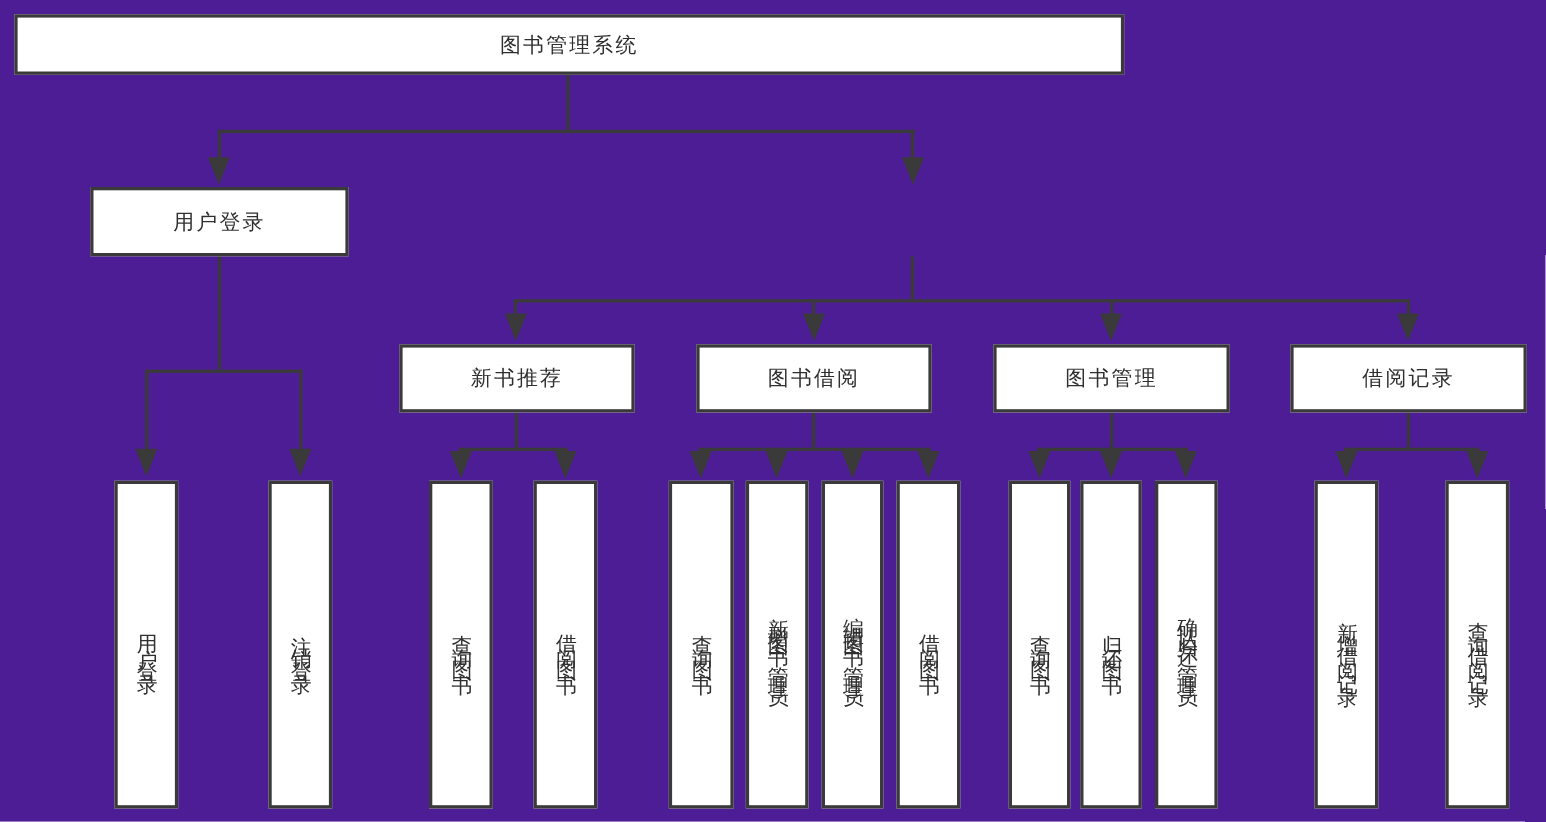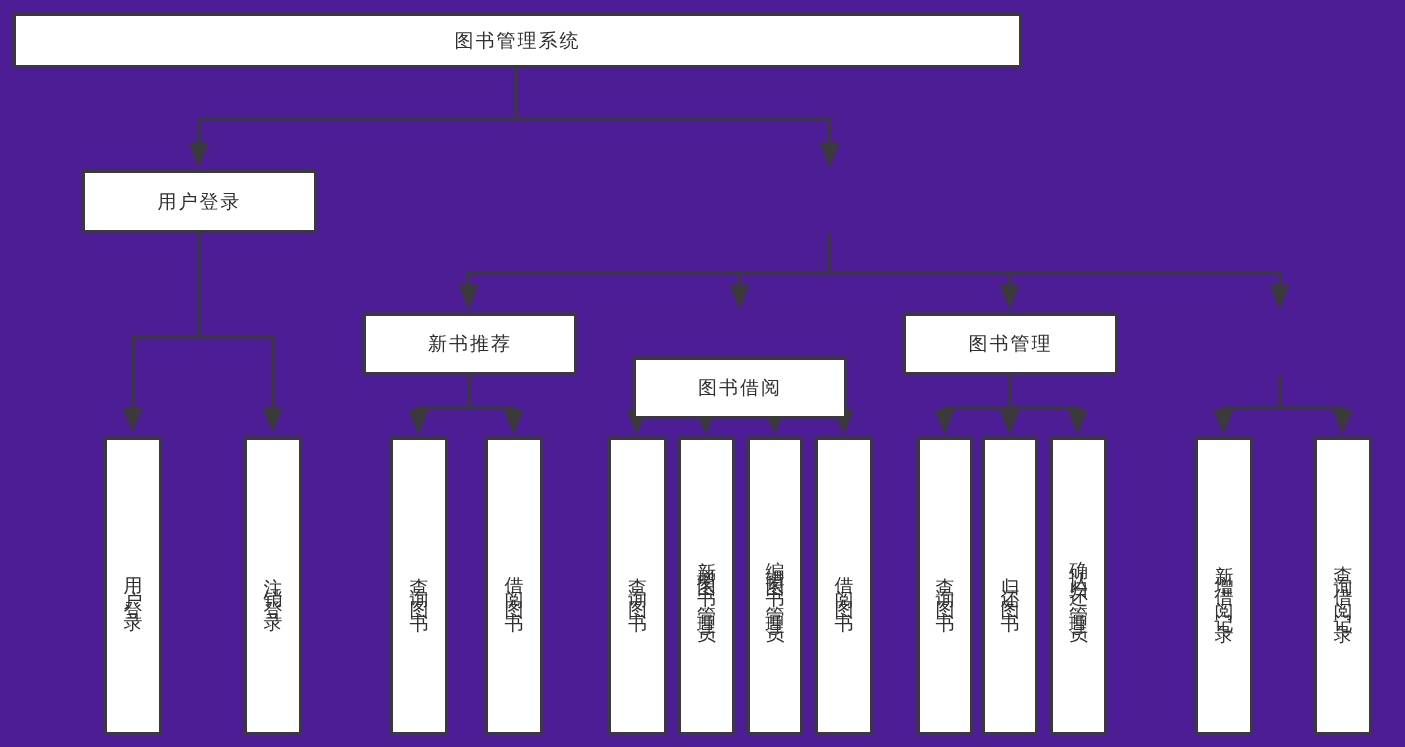--- a/index.html
+++ b/index.html
@@ -87,25 +87,28 @@
   <div class="vline" style="left:1009px;top:272px;height:16px;"></div>
   <div class="vline" style="left:1279px;top:272px;height:16px;"></div>
   <div class="arrow" style="left:459px;top:285px;"></div>
   <div class="arrow" style="left:730px;top:285px;"></div>
   <div class="arrow" style="left:1000px;top:285px;"></div>
   <div class="arrow" style="left:1270px;top:285px;"></div>
 
   <div class="box" style="left:363px;top:313px;width:214px;height:62px;">
     <span>新书推荐</span>
   </div>
-  <div class="box" style="left:633px;top:313px;width:214px;height:62px;margin-top:44px;">
+  <div class="box" style="left:633px;top:313px;width:214px;height:62px;">
     <span>图书借阅</span>
   </div>
   <div class="box" style="left:903px;top:313px;width:215px;height:62px;">
     <span>图书管理</span>
+  </div>
+  <div class="box" style="left:1173px;top:313px;width:215px;height:62px;">
+    <span>借阅记录</span>
   </div>
 
   <div class="vline" style="left:468px;top:375px;height:32px;"></div>
   <div class="hline" style="left:417px;top:407px;width:99px;"></div>
   <div class="vline" style="left:417px;top:407px;height:6px;"></div>
   <div class="vline" style="left:512px;top:407px;height:6px;"></div>
   <div class="arrow" style="left:409px;top:410px;"></div>
   <div class="arrow" style="left:504px;top:410px;"></div>
 
   <div class="vline" style="left:738px;top:375px;height:32px;"></div>

